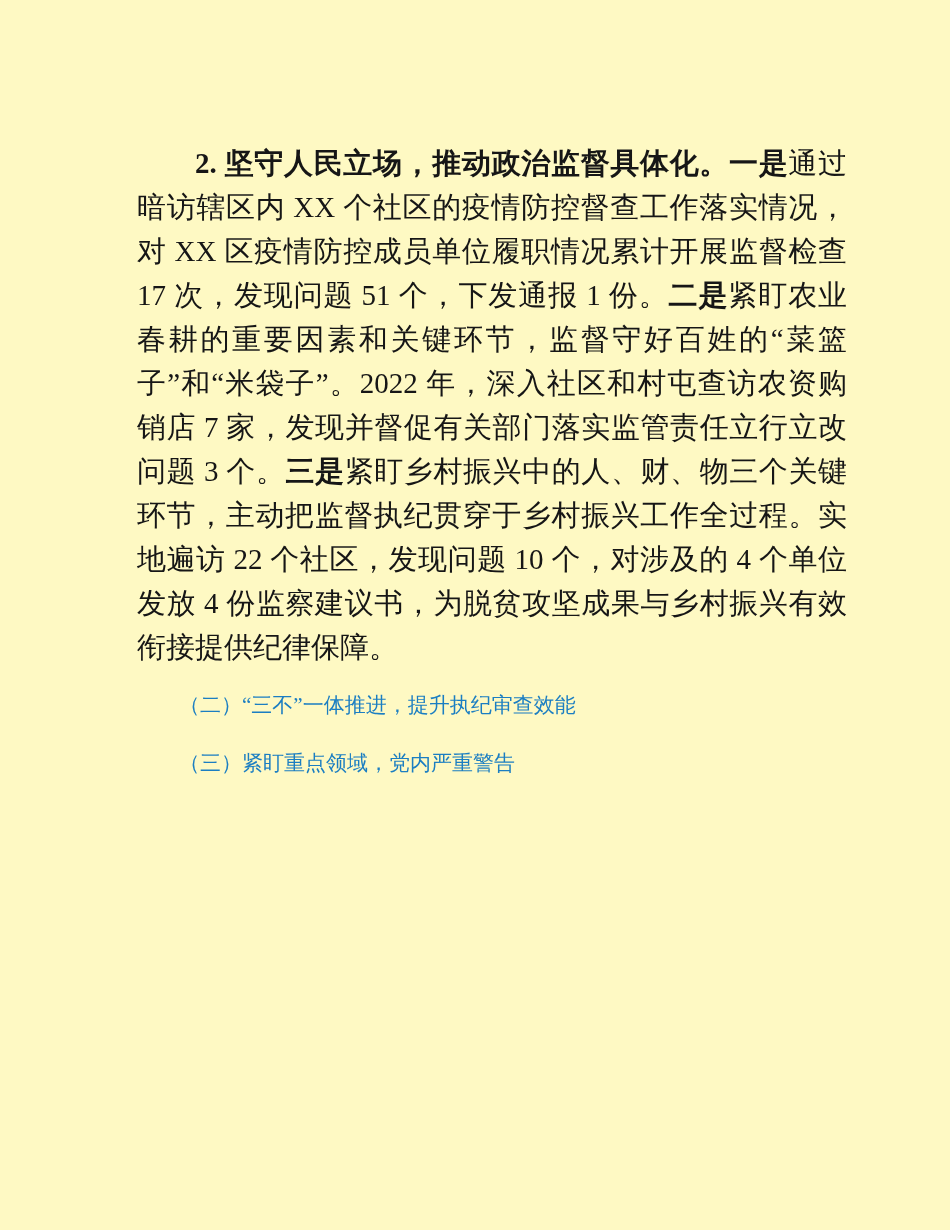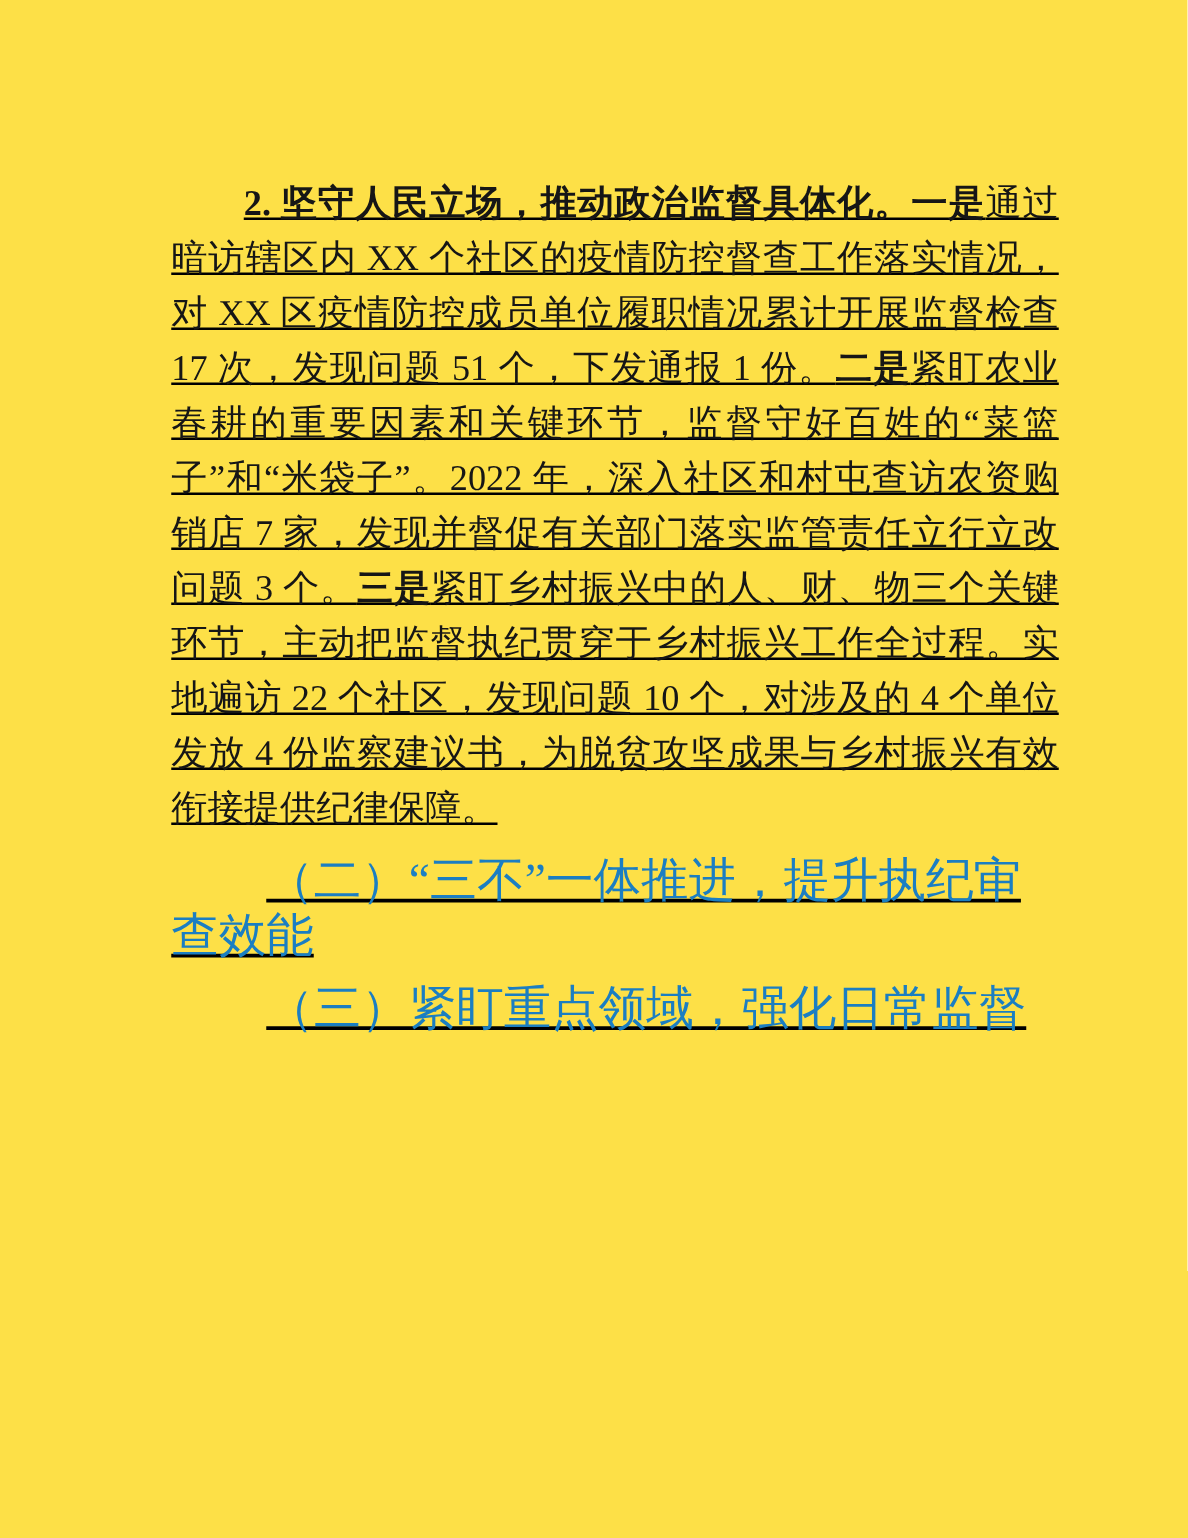--- a/index.html
+++ b/index.html
@@ -25,30 +25,30 @@
     line-height: 44px;
     color: #161616;
     text-align: justify;
     text-indent: 2em;
     word-break: break-all;
   }
   .para span { font-kerning: none; }
   .run-bold { font-weight: bold; }
   .run-normal { font-weight: normal; }
   .heading-para {
-    font-size: 38px;
+    font-size: 21px;
     line-height: 44px;
     margin: 14px 0;
     text-align: left;
     text-indent: 2em;
   }
   .run-heading { font-weight: normal; }
 </style>
 </head>
 <body>
 
-<div class="page" style="background: #fde047; text-decoration: underline;">
+<div class="page" style="background: #fef9c3;">
   <div class="content">
     <p class="para" style="color: rgb(22, 22, 22);"><span class="run-bold">2. 坚守人民立场，推动政治监督具体化。一是</span><span class="run-normal">通过暗访辖区内 XX 个社区的疫情防控督查工作落实情况，对 XX 区疫情防控成员单位履职情况累计开展监督检查 17 次，发现问题 51 个，下发通报 1 份。</span><span class="run-bold">二是</span><span class="run-normal">紧盯农业春耕的重要因素和关键环节，监督守好百姓的“菜篮子”和“米袋子”。2022 年，深入社区和村屯查访农资购销店 7 家，发现并督促有关部门落实监管责任立行立改问题 3 个。</span><span class="run-bold">三是</span><span class="run-normal">紧盯乡村振兴中的人、财、物三个关键环节，主动把监督执纪贯穿于乡村振兴工作全过程。实地遍访 22 个社区，发现问题 10 个，对涉及的 4 个单位发放 4 份监察建议书，为脱贫攻坚成果与乡村振兴有效衔接提供纪律保障。</span></p>
     <p class="para heading-para" style="color: rgb(27, 126, 194);"><span class="run-heading">（二）“三不”一体推进，提升执纪审查效能</span></p>
-    <p class="para heading-para" style="color: rgb(27, 126, 194);"><span class="run-heading">（三）紧盯重点领域，强化日常监督</span></p>
+    <p class="para heading-para" style="color: rgb(27, 126, 194);"><span class="run-heading">（三）紧盯重点领域，党内严重警告</span></p>
   </div>
 </div>
 
 </body></html>

